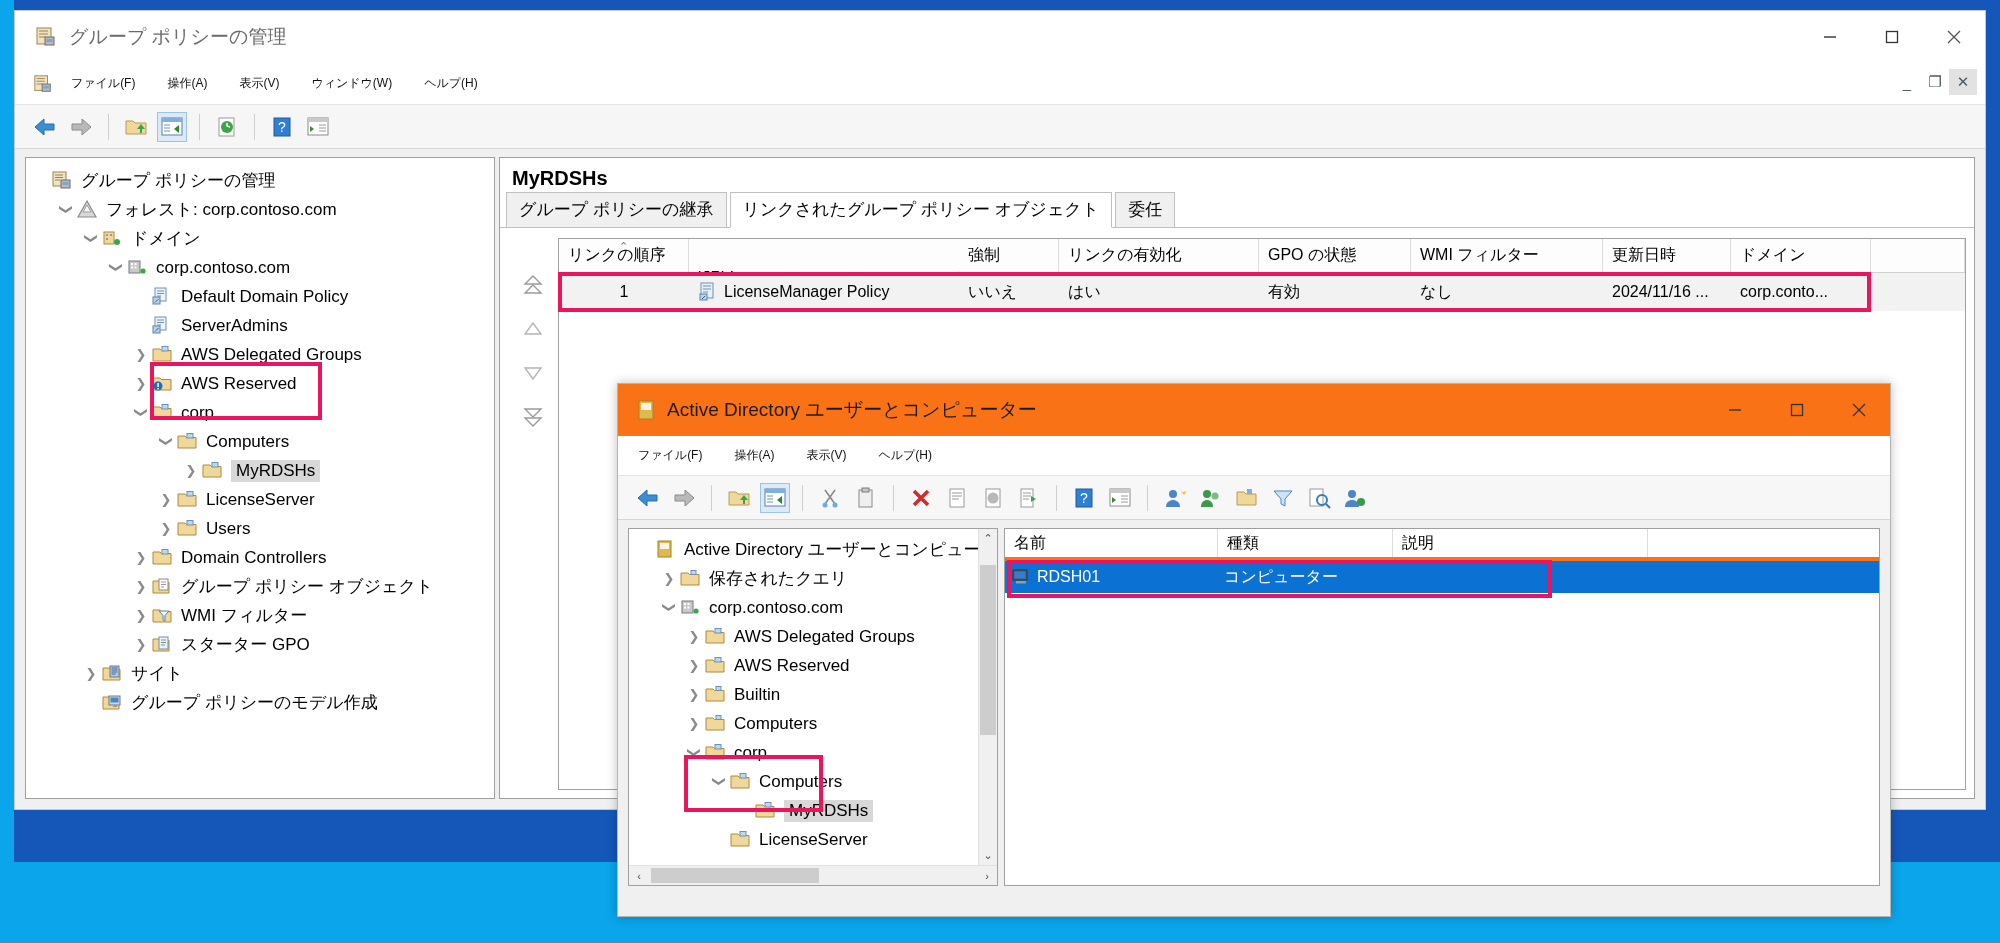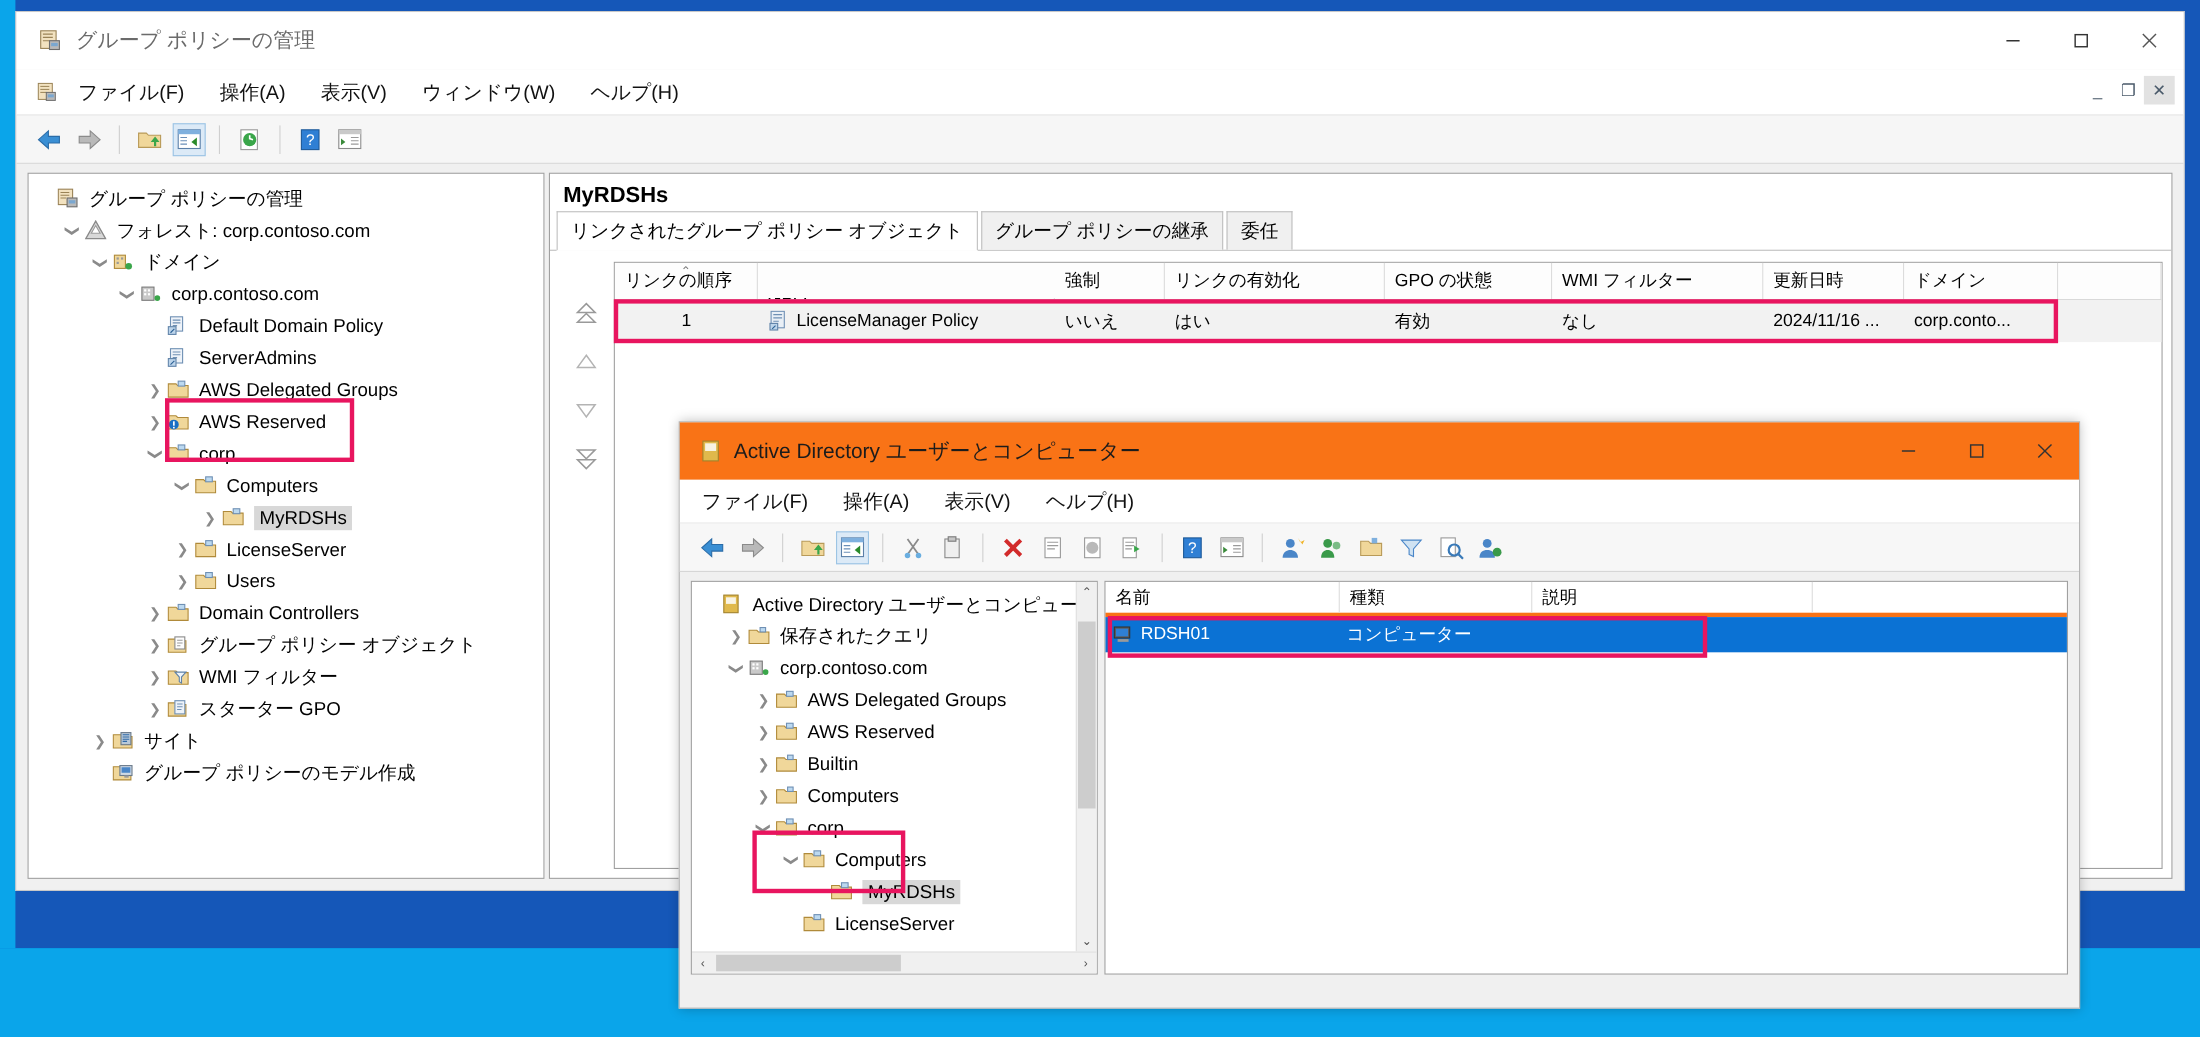--- a/index.html
+++ b/index.html
@@ -27,21 +27,21 @@
     padding-left:20px; position:relative; flex:0 0 52px;
   }
   .gpmc-title-text { font-size:19px; color:#6b6b6b; margin-left:12px; }
   .winbtns { position:absolute; right:0; top:0; height:52px; display:flex; }
   .winbtn { width:62px; height:52px; display:flex; align-items:center; justify-content:center; color:#555; }
 
   .gpmc-menubar {
     height:42px; background:#ffffff; display:flex; align-items:center;
     padding-left:18px; border-bottom:1px solid #e3e3e3; position:relative; flex:0 0 42px;
   }
-  .menu-item { font-size:18px; color:#111; margin-right:24px; padding:3px 4px; }
+  .menu-item { font-size:12px; color:#111; margin-right:24px; padding:3px 4px; }
   .mdi-btns { position:absolute; right:8px; top:6px; display:flex; }
   .mdi-btn { width:28px; height:26px; display:flex; align-items:center; justify-content:center;
              font-size:15px; color:#4a5a6a; }
   .mdi-btn.active { background:#e2e2e2; }
 
   .gpmc-toolbar {
     height:44px; background:#f6f6f6; display:flex; align-items:center; padding-left:12px;
     border-bottom:1px solid #d8d8d8; flex:0 0 44px;
   }
   .tb-sep { width:1px; height:26px; background:#cfcfcf; margin:0 9px; }
@@ -443,22 +443,22 @@
             </span>
             <span class="lbl">グループ ポリシーのモデル作成</span>
           </div>
         </div>
       <div class="hl" style="left:124px; top:204px; width:172px; height:58px;"></div>
     </div>
 
     <div class="content-pane">
       <div class="cp-header">MyRDSHs</div>
       <div class="tabs">
+        <div class="tab">グループ ポリシーの継承</div>
         <div class="tab active">リンクされたグループ ポリシー オブジェクト</div>
-        <div class="tab">グループ ポリシーの継承</div>
         <div class="tab">委任</div>
       </div>
       <div class="tab-body">
         <div class="sortbar">
           <div class="sortbtn">
             <svg width="26" height="22" viewBox="0 0 26 22">
                 <path d="M13 2l8 8H5z" fill="#fff" stroke="#9a9a9a" stroke-width="1.4"></path>
                 <path d="M13 11l8 8H5z" fill="#fff" stroke="#9a9a9a" stroke-width="1.4"></path>
               </svg>
           </div>

